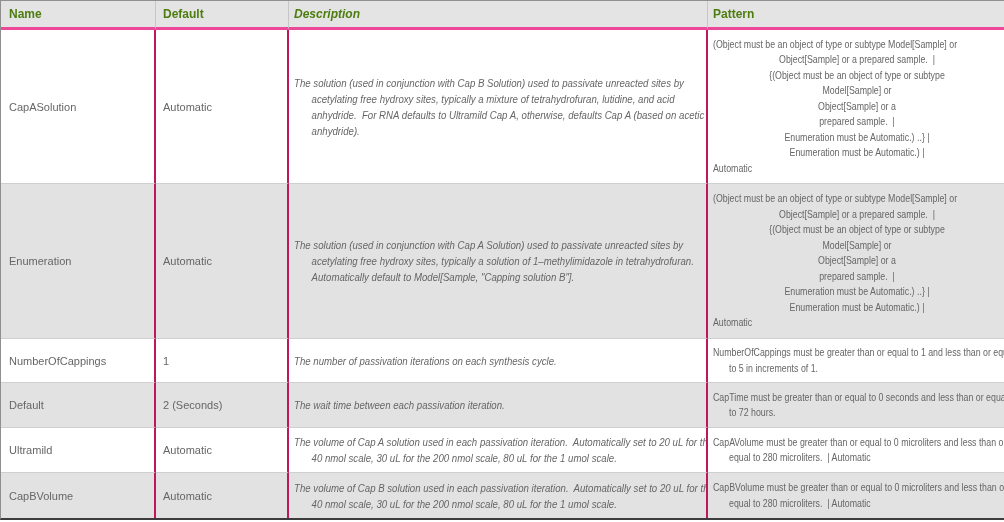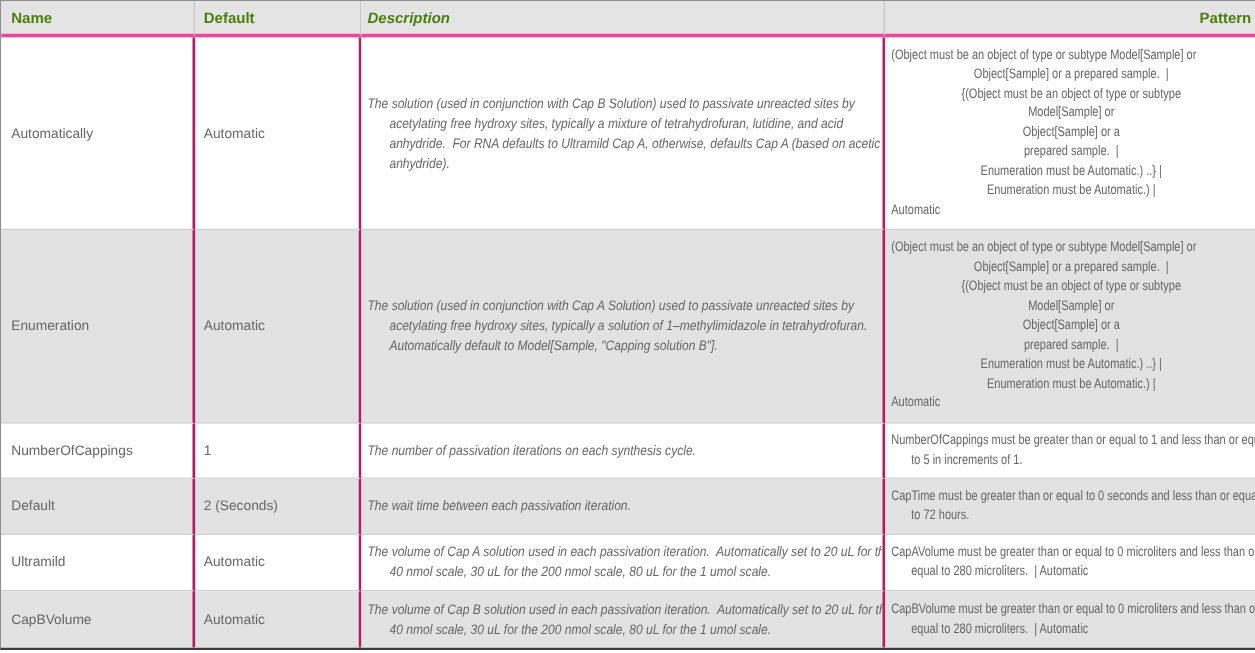--- a/index.html
+++ b/index.html
@@ -18,21 +18,21 @@
   }
   th, td { box-sizing: border-box; }
   th {
     background: #e4e4e4; color: #4d7c0f;
     font-size: 12px; font-weight: bold; text-align: left;
     height: 29px; vertical-align: middle;
     border-bottom: 3px solid #ec4899;
     border-right: 1px solid #c6c6c6;
     margin-left: 42px;
   }
-  th:last-child { border-right: none; text-align: right; }
+  th:last-child { border-right: none; }
   td {
     color: #666666; font-size: 11px; line-height: 16px;
     vertical-align: middle;
     padding-top: 6px; padding-bottom: 6px;
     border-bottom: 1px solid #cfcfcf;
     border-right: 2px solid #be185d;
     overflow: hidden;
   }
   td:last-child { border-right: none; }
   tbody tr:last-child td { border-bottom: none; }
@@ -71,21 +71,21 @@
     <thead>
       <tr>
         <th class="c0">Name</th>
         <th class="c1">Default</th>
         <th class="c2">Description</th>
         <th class="c3">Pattern</th>
       </tr>
     </thead>
     <tbody id="rows">
         <tr>
-          <td class="c0">Automatically</td>
+          <td class="c0">CapASolution</td>
           <td class="c1">Automatic</td>
           <td class="c2">
             <div class="shrink-d hang">The solution (used in conjunction with Cap B Solution) used to passivate unreacted sites by acetylating free hydroxy sites, typically a mixture of tetrahydrofuran, lutidine, and acid anhydride.&nbsp; For RNA defaults to Ultramild Cap A, otherwise, defaults Cap A (based on acetic anhydride).</div>
           </td>
           <td class="c3">
             <div class="shrink-p">
               <div class="pline a-l">(Object must be an object of type or subtype Model[Sample] or</div>
               <div class="pline a-c">Object[Sample] or a prepared sample.  |</div>
               <div class="pline a-c">{(Object must be an object of type or subtype</div>
               <div class="pline a-c">Model[Sample] or</div>

